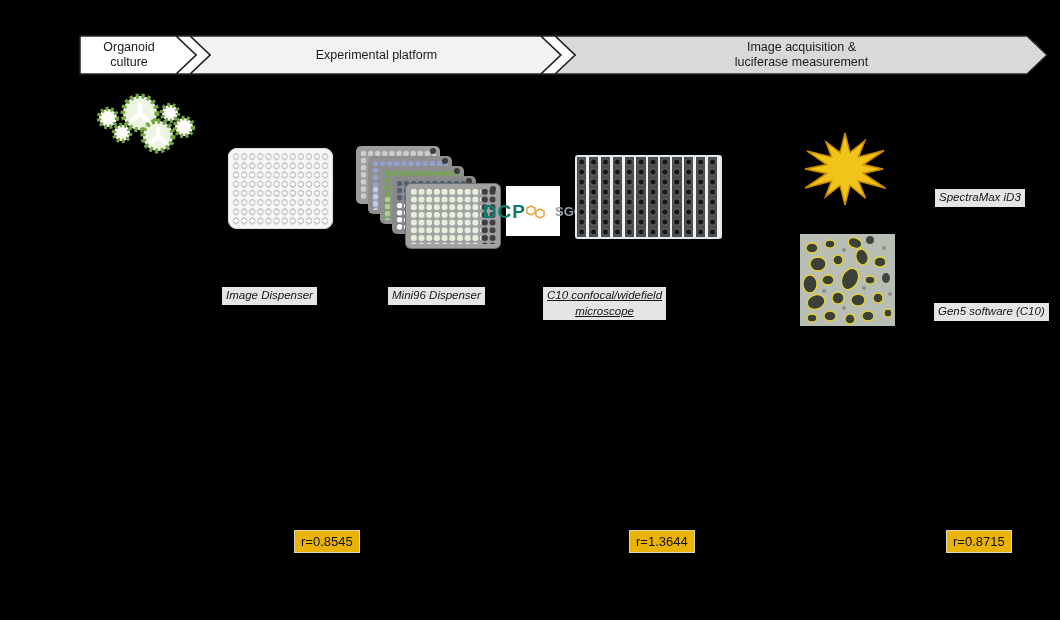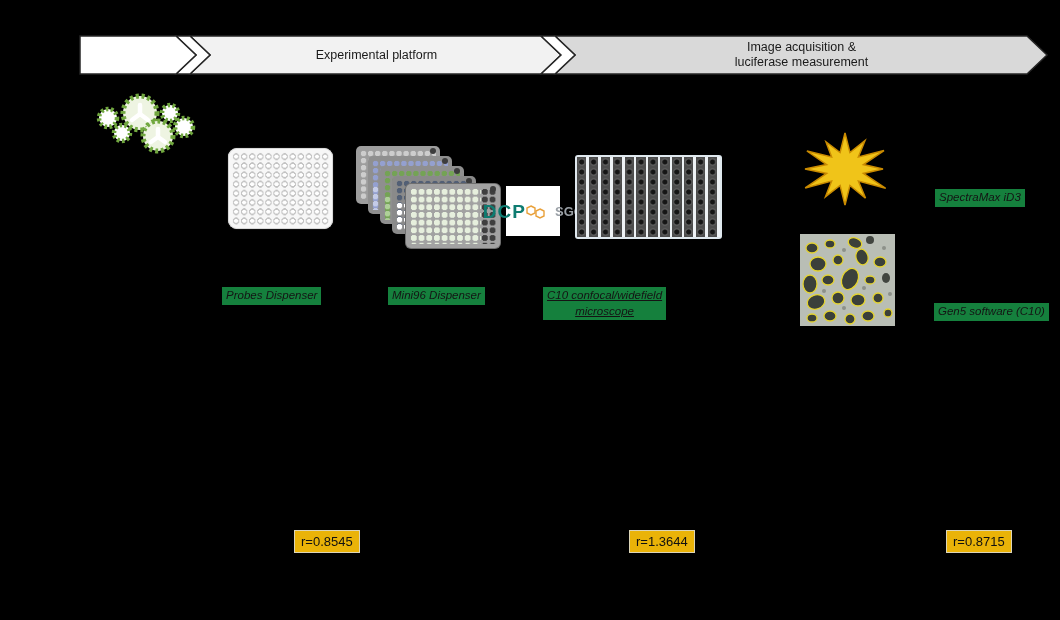--- a/index.html
+++ b/index.html
@@ -83,21 +83,21 @@
   }
 
   
   .star{position:absolute;left:793px;top:124px;width:105px;height:90px;}
 
   
   .seg-img{position:absolute;left:800px;top:234px;width:95px;height:92px;}
 
   
   .tag{
-    position:absolute;background:#15803d;color:#141414;font-style:italic;
+    position:absolute;background:#e5e5e5;color:#141414;font-style:italic;
     font-size:11.5px;line-height:1.35;padding:1px 4px;white-space:pre-line;text-align:center;
   }
   .tag-mantis{left:222px;top:287px;}
   .tag-mini96{left:388px;top:287px;}
   .tag-c10{left:543px;top:287px;text-decoration:underline;}
   .tag-spectramax{left:935px;top:189px;}
   .tag-gen5{left:922px;top:303px;margin-left:12px;}
 
   
   .rbox{
@@ -119,20 +119,21 @@
       <polygon points="111,1 462,1 482,20 462,39 111,39 131,20" fill="#f2f2f2" stroke="#262626" stroke-width="1.5"></polygon>
 
       <polygon points="476,1 948,1 968,20 948,39 476,39 496,20" fill="#d9d9d9" stroke="#262626" stroke-width="1.5"></polygon>
 
       <polygon points="97,1 111,1 131,20 111,39 97,39 117,20" fill="#ffffff" stroke="#262626" stroke-width="1.5"></polygon>
 
       <polygon points="462,1 476,1 496,20 476,39 462,39 482,20" fill="#ffffff" stroke="#262626" stroke-width="1.5"></polygon>
 
       <polygon points="1,1 97,1 117,20 97,39 1,39" fill="#ffffff" stroke="#262626" stroke-width="1.5"></polygon>
     </svg>
+    <div class="banner-label bl1">Organoid culture</div>
     <div class="banner-label bl2">Experimental platform</div>
     <div class="banner-label bl3">Image acquisition &amp;
 luciferase measurement</div>
   </div>
 
   <svg class="organoids" viewBox="0 0 115 78">
     <g stroke="#71a83f" fill="#ffffff">
       <circle cx="20" cy="28" r="9" stroke-width="4.5" stroke-dasharray="2.6 2.4"></circle>
       <circle cx="34" cy="43" r="8" stroke-width="4.5" stroke-dasharray="2.6 2.4"></circle>
       <circle cx="82" cy="23" r="8" stroke-width="4.5" stroke-dasharray="2.6 2.4"></circle>
@@ -223,21 +224,21 @@
     <g fill="#8d9189">
       <circle cx="44" cy="16" r="2"></circle>
       <circle cx="84" cy="14" r="2"></circle>
       <circle cx="24" cy="57" r="2"></circle>
       <circle cx="64" cy="54" r="2"></circle>
       <circle cx="90" cy="60" r="2"></circle>
       <circle cx="44" cy="74" r="2"></circle>
     </g>
   </svg>
 
-  <div class="tag tag-mantis">Probes Dispenser</div>
+  <div class="tag tag-mantis">Image Dispenser</div>
   <div class="tag tag-mini96">Mini96 Dispenser</div>
   <div class="tag tag-c10">C10 confocal/widefield
 microscope</div>
   <div class="tag tag-spectramax">SpectraMax iD3</div>
   <div class="tag tag-gen5">Gen5 software (C10)</div>
 
   <div class="rbox rbox1">r=0.8545</div>
   <div class="rbox rbox2">r=1.3644</div>
   <div class="rbox rbox3">r=0.8715</div>
 

